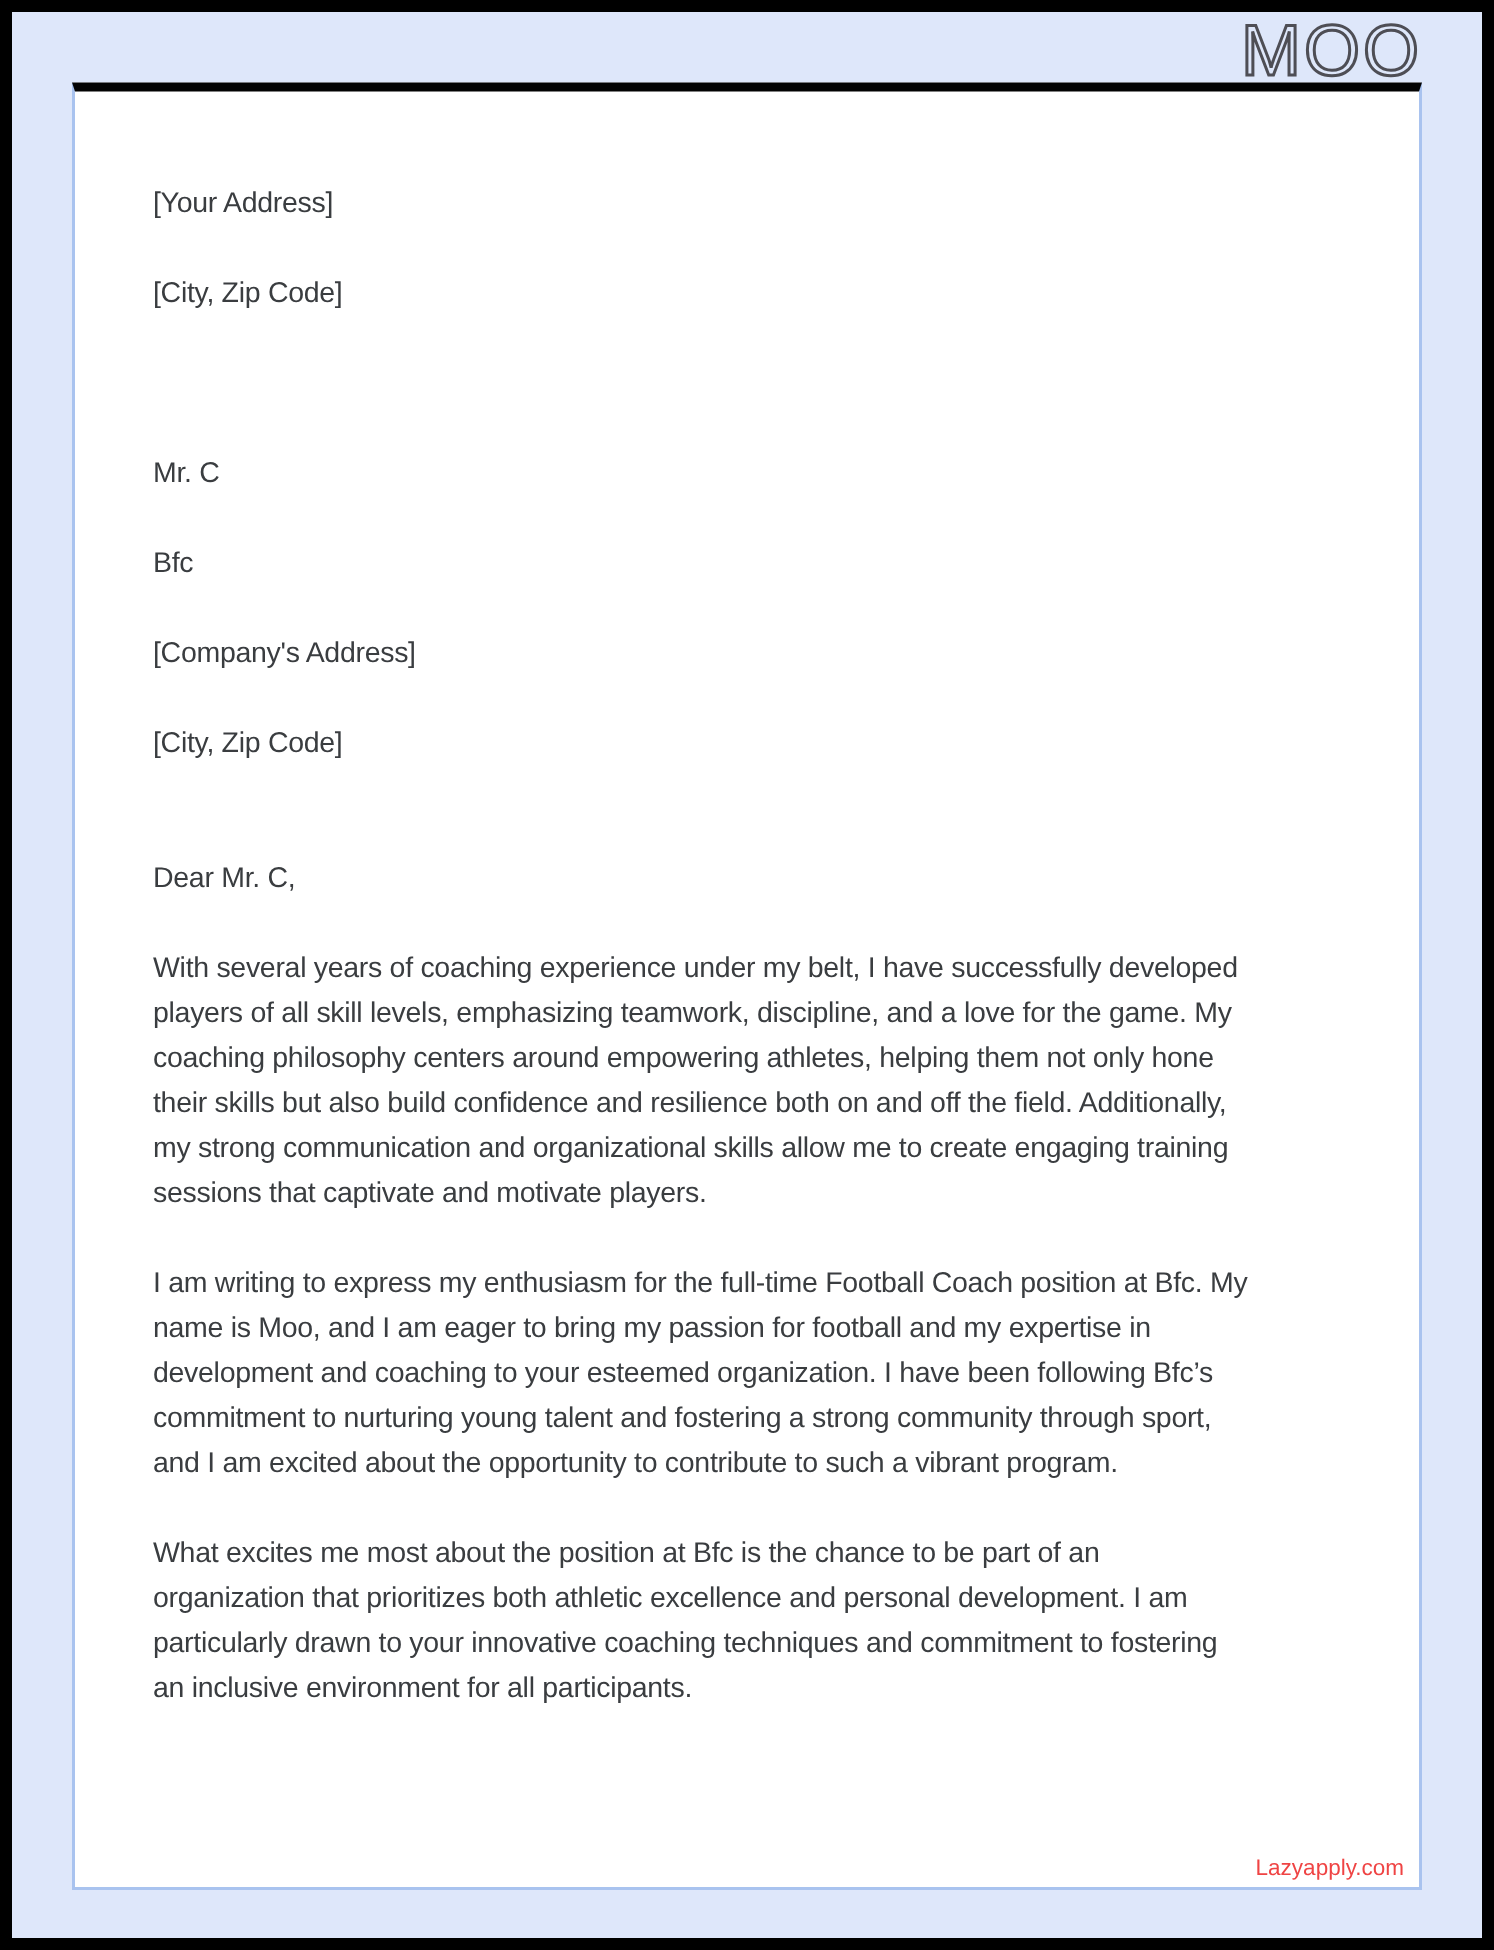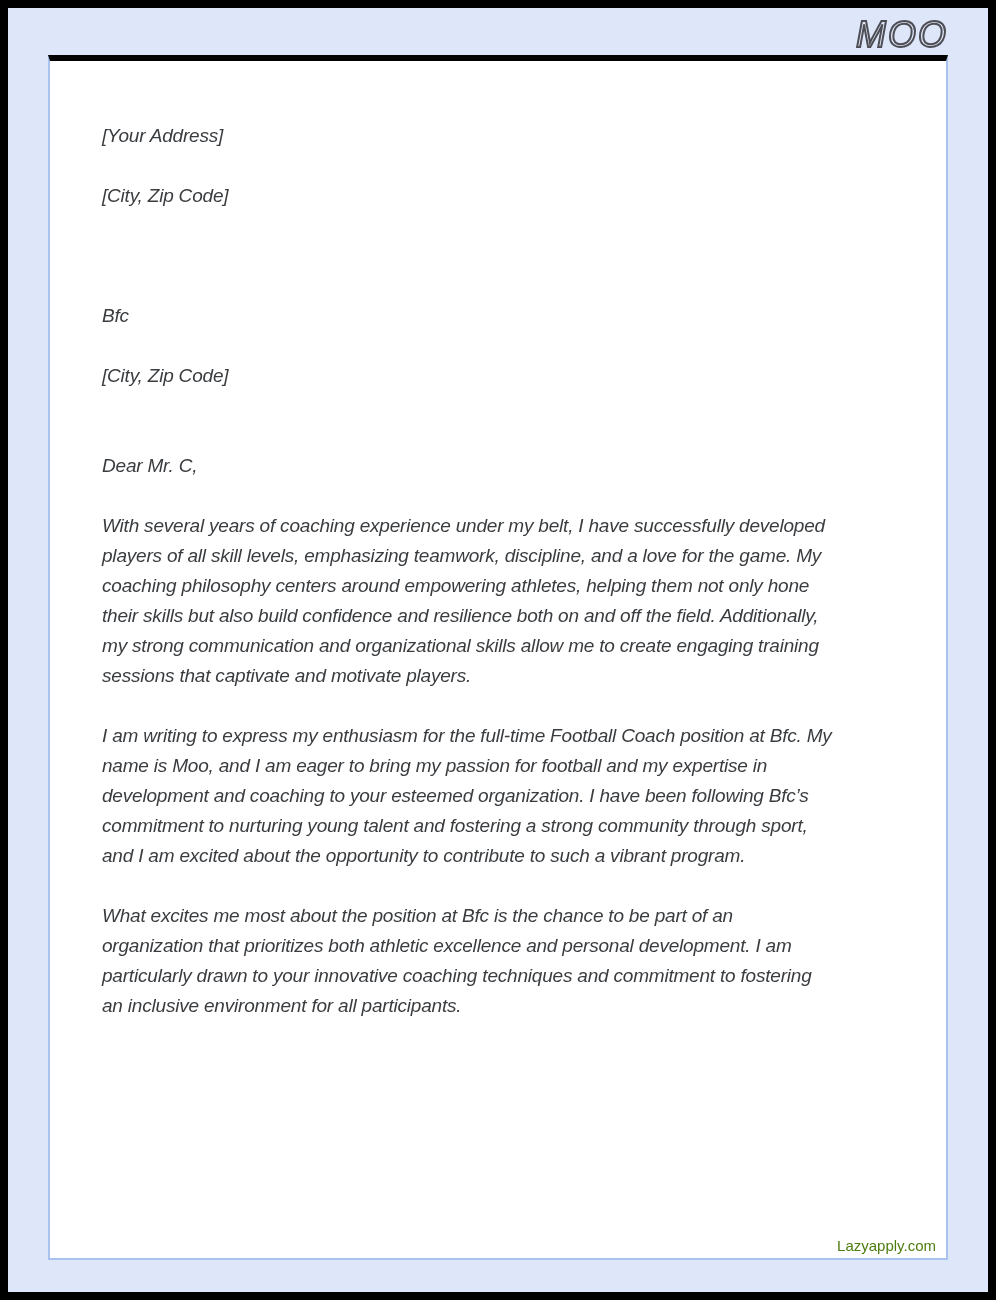--- a/index.html
+++ b/index.html
@@ -14,26 +14,25 @@
   }
   .canvas {
     position: absolute;
     inset: 8px;
     background: #dee7fa;
   }
   .brand-logo {
     position: absolute;
     top: 4px;
     right: 40px;
-    font-size: 36px;
+    font-size: 48px;
     line-height: 45px;
     font-weight: 500;
     letter-spacing: 2px;
     color: transparent;
-    font-style: italic;
     -webkit-text-stroke: 2px #4e4e55;
   }
   .page {
     position: absolute;
     left: 40px;
     top: 47px;
     width: 900px;
     height: 1205px;
     background: #ffffff;
     border-top: 6px solid #030303;
@@ -44,50 +43,51 @@
   .letter {
     padding: 30px 42px 0 52px;
     font-size: 19px;
     line-height: 30px;
     letter-spacing: -0.2px;
     color: #3a3d40;
   }
   .block {
     margin: 0 0 30px 0;
     white-space: pre-line;
-    font-style: italic;
   }
   .watermark {
     position: absolute;
     right: 10px;
     bottom: 1px;
     font-size: 15px;
     line-height: 22px;
-    color: #4d7c0f;
+    color: #ef4444;
     margin-left: 34px;
   }
 </style>
 </head>
 <body>
 
 <div class="canvas">
 
   <div class="brand-logo">MOO</div>
 
   <div class="page">
 
     <div class="letter">
 
       <div class="block">
         <div>[Your Address]</div>
         <div>[City, Zip Code]</div>
       </div>
 
       <div class="block">
+        <div>Mr. C</div>
         <div>Bfc</div>
+        <div>[Company's Address]</div>
         <div>[City, Zip Code]</div>
       </div>
 
       <div class="block">Dear Mr. C,</div>
 
       <div class="block">With several years of coaching experience under my belt, I have successfully developed
 players of all skill levels, emphasizing teamwork, discipline, and a love for the game. My
 coaching philosophy centers around empowering athletes, helping them not only hone
 their skills but also build confidence and resilience both on and off the field. Additionally,
 my strong communication and organizational skills allow me to create engaging training

